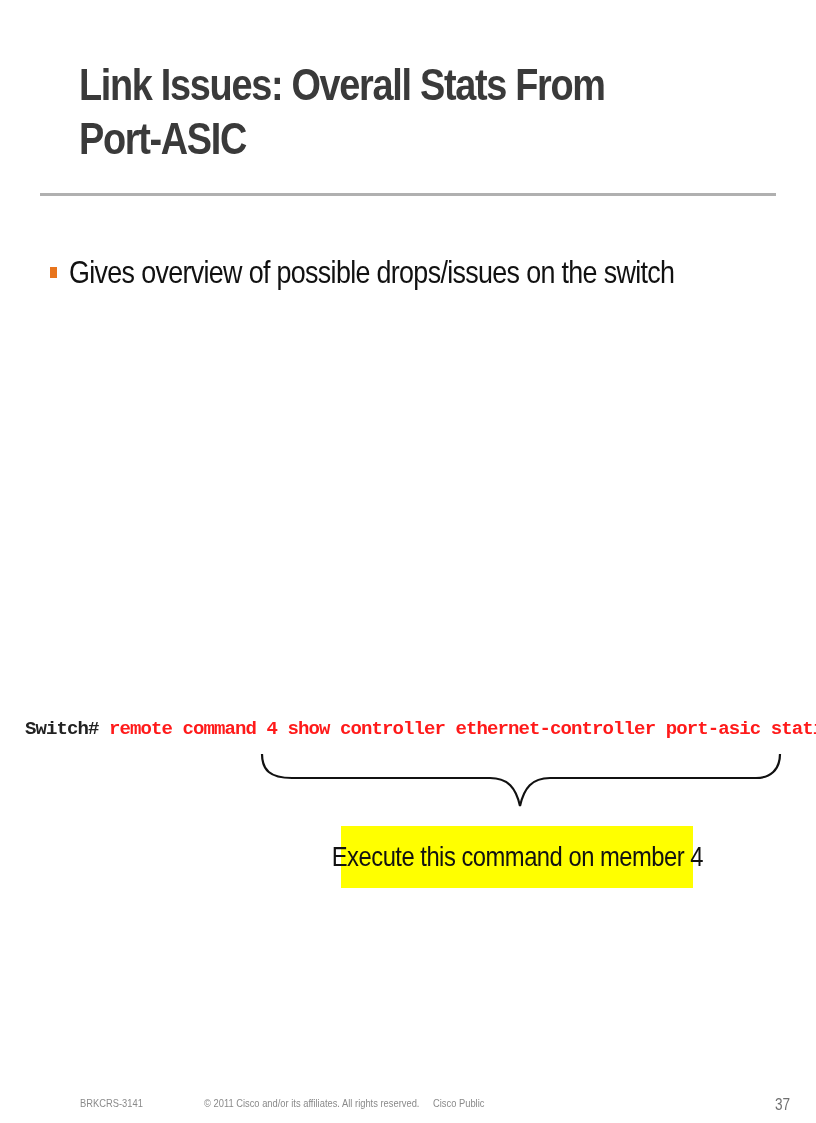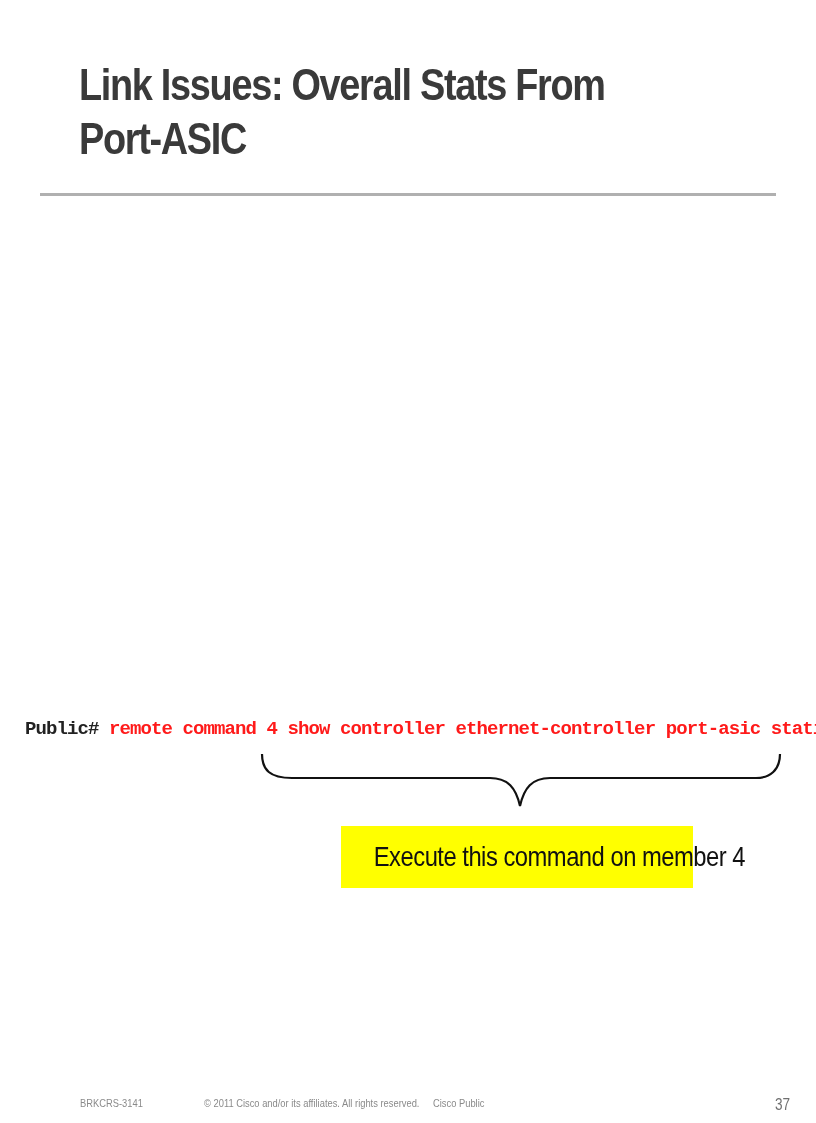--- a/index.html
+++ b/index.html
@@ -86,21 +86,21 @@
     }
     .callout {
       position: absolute;
       left: 341px;
       top: 826px;
       width: 352px;
       height: 62px;
       background: #ffff00;
       display: flex;
       align-items: center;
-      justify-content: flex-start;
+      justify-content: center;
     }
     .callout-text {
       font-family: "Liberation Sans", sans-serif;
       font-size: 28px;
       color: #111111;
       letter-spacing: -0.6px;
       transform: scaleX(0.85);
       white-space: nowrap;
     }
     .footer-text {
@@ -124,24 +124,28 @@
       transform-origin: left top;
     }
   </style>
 </head>
 <body>
 
 <h1 class="slide-title">Link Issues: Overall Stats From Port-ASIC</h1>
 <div class="title-rule"></div>
 
 <ul class="bullets">
+  <li class="bullet-item">
+    <span class="bullet-marker"></span>
+    <span class="bullet-text">Gives overview of possible drops/issues on the switch</span>
+  </li>
 </ul>
 
 <div class="command-line">
-  <span class="prompt">Public#</span>
+  <span class="prompt">Switch#</span>
   <span class="cmd">remote command 4 show controller ethernet-controller port-asic statistics</span>
 </div>
 
 <svg class="brace" viewBox="0 0 526 56" xmlns="http://www.w3.org/2000/svg">
   <path d="M4 2 C 4 18, 12 26, 34 26 L 232 26 C 250 26, 258 36, 262 54 C 266 36, 274 26, 292 26 L 498 26 C 512 26, 522 18, 522 2" fill="none" stroke="#111111" stroke-width="2.2"></path>
 </svg>
 
 <div class="callout">
   <span class="callout-text">Execute this command on member 4</span>
 </div>

